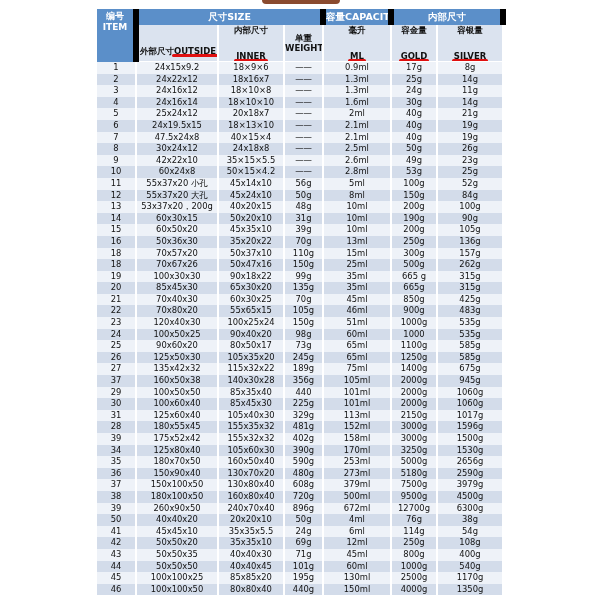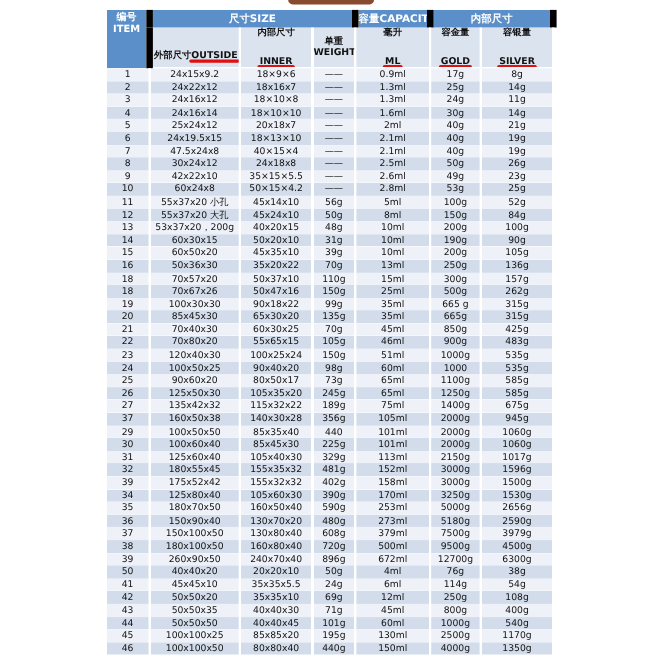--- a/index.html
+++ b/index.html
@@ -342,21 +342,21 @@
       <tr class="odd">
         <td>31</td>
         <td>125x60x40</td>
         <td>105x40x30</td>
         <td>329g</td>
         <td>113ml</td>
         <td>2150g</td>
         <td>1017g</td>
       </tr>
       <tr class="even">
-        <td>32</td>
+        <td>28</td>
         <td>180x55x45</td>
         <td>155x35x32</td>
         <td>481g</td>
         <td>152ml</td>
         <td>3000g</td>
         <td>1596g</td>
       </tr>
       <tr class="odd">
         <td>39</td>
         <td>175x52x42</td>

